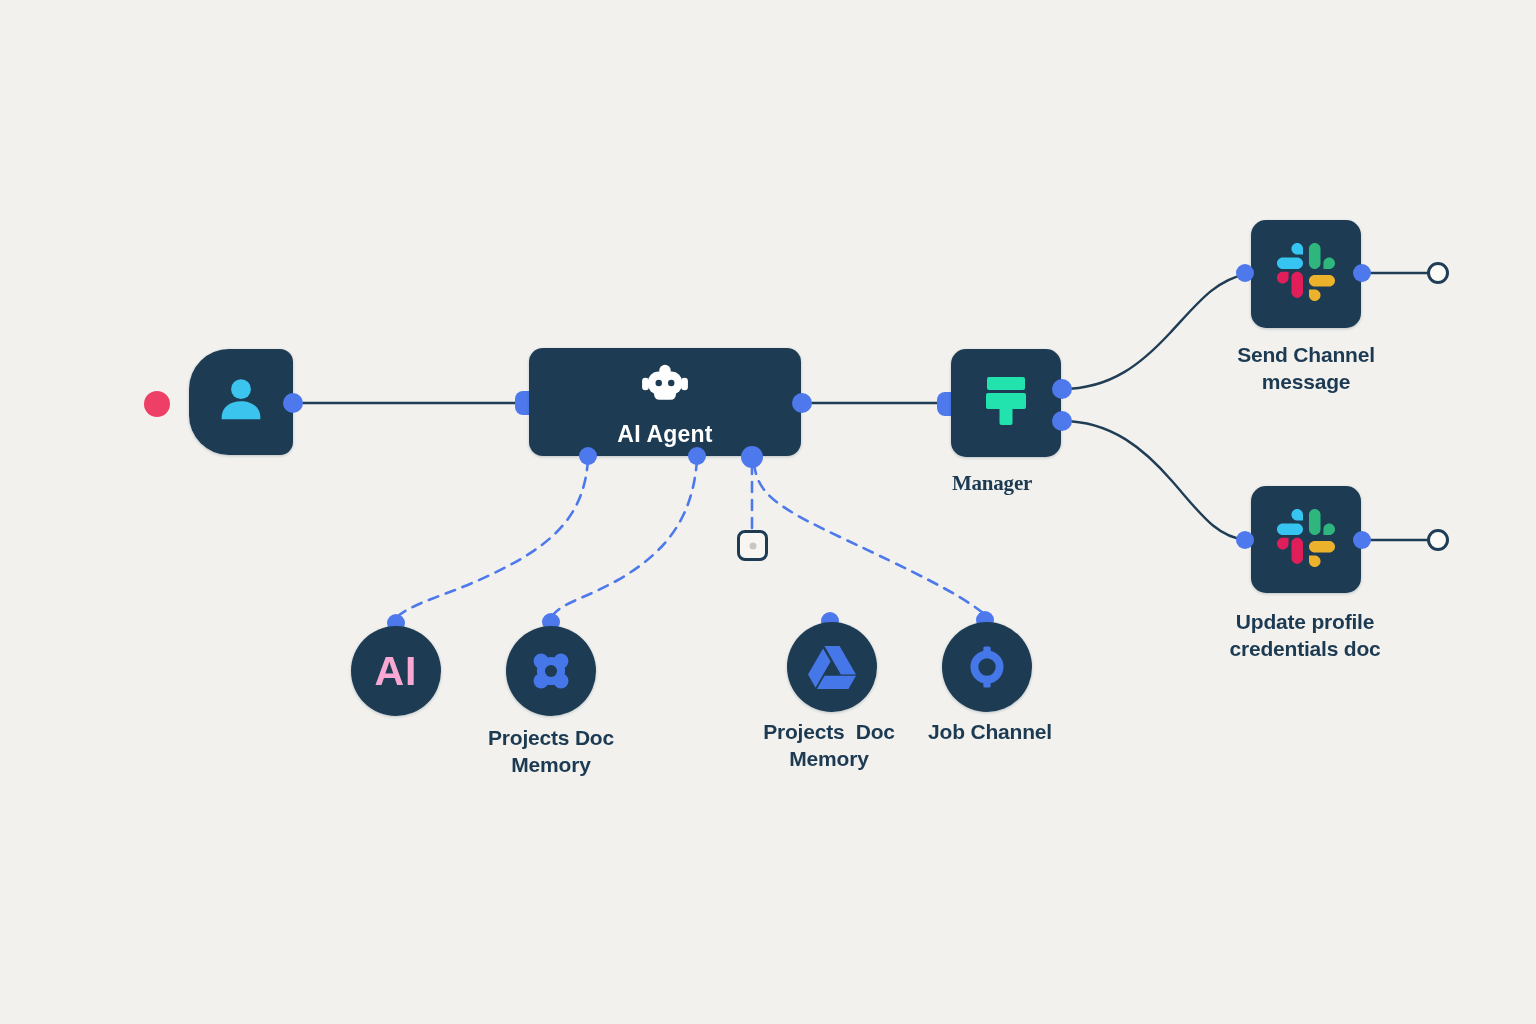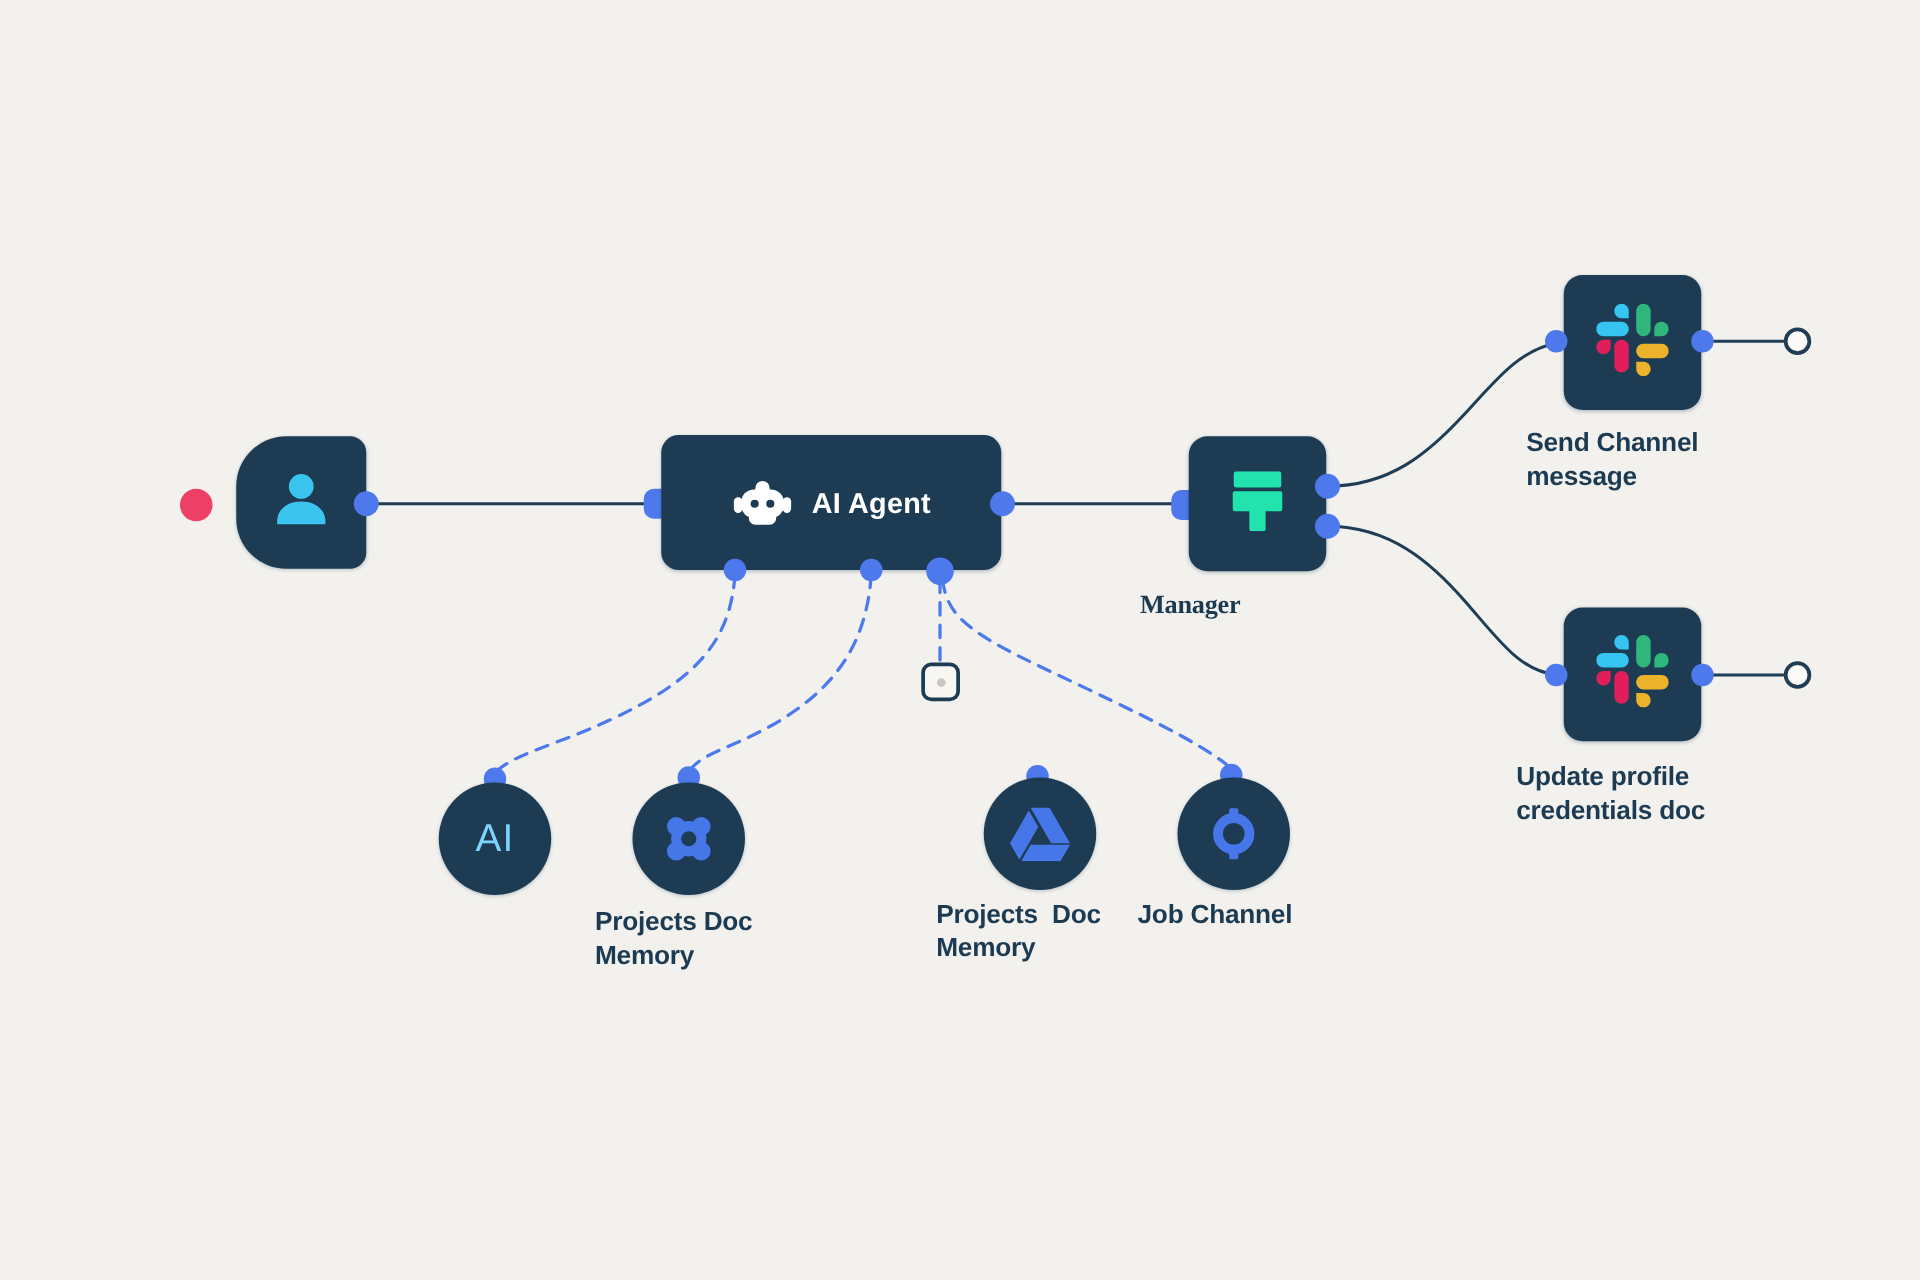--- a/index.html
+++ b/index.html
@@ -25,21 +25,21 @@
   }
   .node-square{border-radius:15px;}
   .node-trigger{border-radius:40px 13px 13px 40px;}
   .node-wide{border-radius:14px;gap:14px;}
   .node-circle{border-radius:50%;}
 
   .agent-title{
     color:#ffffff;font-size:23px;font-weight:700;letter-spacing:.2px;
   }
   .nlabel{
-    position:absolute;
+    position:absolute;text-align:center;
     font-size:21px;font-weight:700;line-height:1.27;
     color:#1c3a52;letter-spacing:-0.2px;
     white-space:pre-wrap;
   }
   .port{
     position:absolute;background:#4d79ec;border-radius:50%;
   }
   .port-20{width:20px;height:20px;}
   .port-18{width:18px;height:18px;}
   .port-22{width:22px;height:22px;}
@@ -58,21 +58,21 @@
   .add-box{
     position:absolute;left:737px;top:530px;
     width:25px;height:25px;border-radius:8px;
     background:#f7f6f3;border:3px solid #1d3c53;
   }
   .add-box .inner-dot{
     position:absolute;left:50%;top:50%;transform:translate(-50%,-50%);
     width:7px;height:7px;border-radius:50%;background:#c9c7c3;
   }
   .anthropic-ai{
-    font-size:31px;font-weight:400;color:#7dd3fc;letter-spacing:1px;
+    font-size:41px;font-weight:700;color:#f9a8d4;letter-spacing:1px;
   }
 </style>
 </head>
 <body>
 
 <div class="canvas">
 
   <svg class="wires">
     <path class="wire-solid" d="M 293 403 H 520"></path>
     <path class="wire-solid" d="M 802 403 H 940"></path>
@@ -92,21 +92,21 @@
     <span>
       <svg width="58" height="58" viewBox="0 0 48 48">
         <circle cx="24" cy="15" r="8.2" fill="#3ac4ee"></circle>
         <path d="M24 25 c-9.5 0-16 5.5-16 13 V40 h32 v-2 C40 30.5 33.5 25 24 25 Z" fill="#3ac4ee"></path>
       </svg>
     </span>
   </div>
   <div class="port port-20" style="left:283px;top:393px;"></div>
 
   <div class="port-input" style="left:515px;top:391px;"></div>
-  <div class="node node-wide" style="left:529px;top:348px;width:272px;height:108px;">
+  <div class="node node-wide" style="left:529px;top:348px;width:272px;height:108px;flex-direction:column;">
     <span style="display:flex;">
       <svg width="50" height="50" viewBox="0 0 48 48">
         <g fill="#ffffff">
           <circle cx="24" cy="13" r="5.5"></circle>
           <rect x="2" y="20" width="6.5" height="12" rx="3.2"></rect>
           <rect x="39.5" y="20" width="6.5" height="12" rx="3.2"></rect>
           <rect x="7.5" y="14" width="33" height="22" rx="10"></rect>
           <rect x="13.5" y="31" width="21" height="10" rx="5"></rect>
         </g>
         <circle cx="18" cy="25" r="3.1" fill="#1d3c53"></circle>

